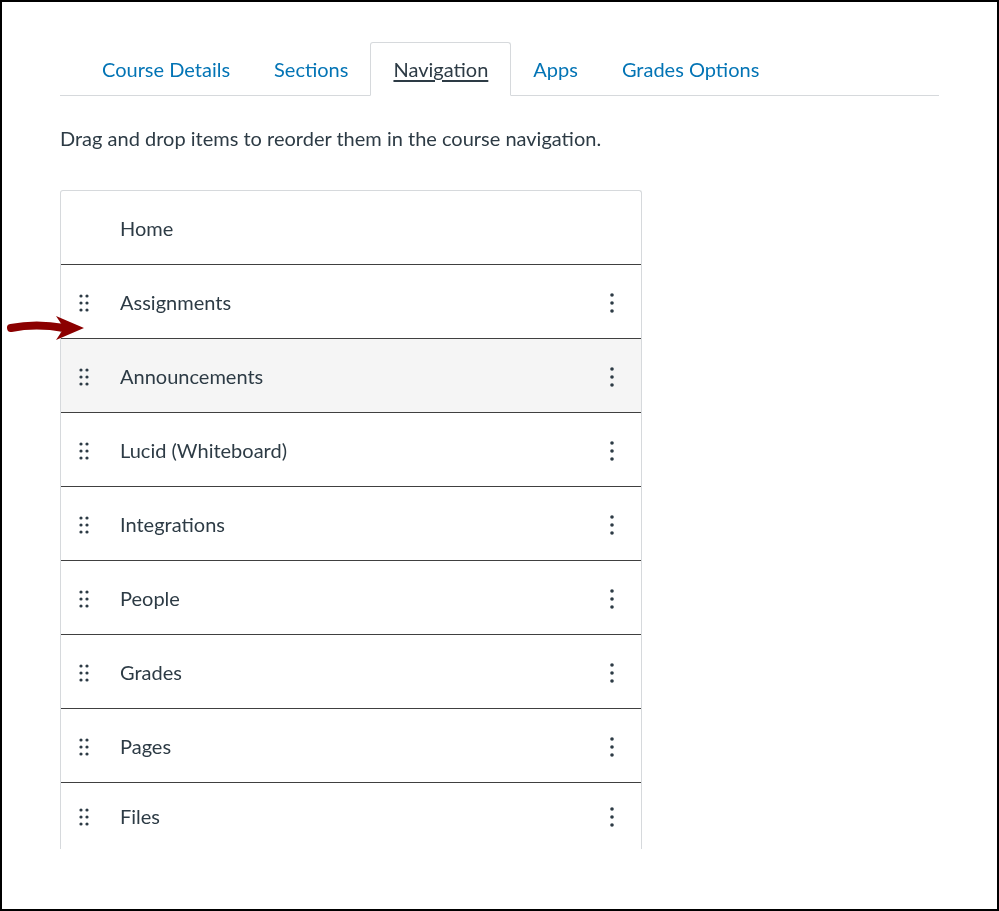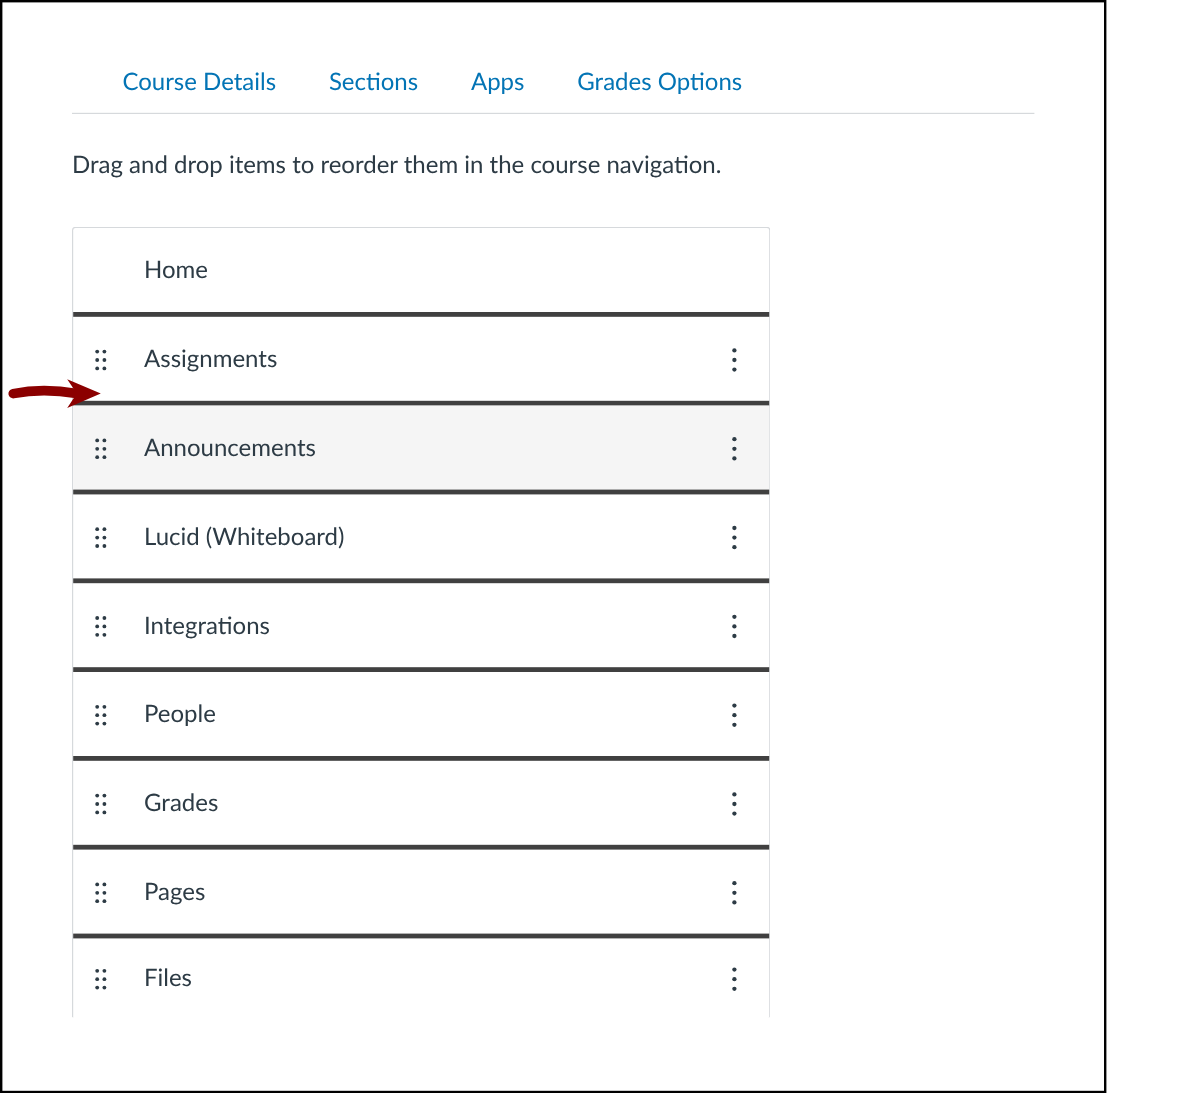--- a/index.html
+++ b/index.html
@@ -7,21 +7,21 @@
     padding: 0;
     background: #fff;
     width: 999px;
     height: 911px;
     font-family: "Lato", "Helvetica Neue", Arial, sans-serif;
     color: #2d3b45;
     font-size: 16px;
   }
   .frame {
     box-sizing: border-box;
-    width: 922px;
+    width: 999px;
     height: 911px;
     border: 2px solid #000;
     position: relative;
     overflow: hidden;
   }
   .content {
     padding: 40px 58px 0 58px;
   }
   
   .tabs {
@@ -61,21 +61,21 @@
     width: 580px;
     border: 1px solid #d6d9dc;
     border-bottom: none;
     border-radius: 3px 3px 0 0;
     background: #fff;
   }
   .nav-item {
     display: flex;
     align-items: center;
     min-height: 74px;
-    border-bottom: 4px solid #404040;
+    border-bottom: 1px solid #404040;
     box-sizing: border-box;
     padding: 0;
   }
   .nav-item.hover {
     background: #f5f5f5;
   }
   .nav-item.last {
     border-bottom: none;
     min-height: 66px;
   }
@@ -138,20 +138,21 @@
 </style>
 </head>
 <body>
 
 <div class="frame">
   <div class="content">
 
     <div class="tabs" id="tabs">
         <div class="tab"><span>Course Details</span></div>
         <div class="tab"><span>Sections</span></div>
+        <div class="tab active"><span>Navigation</span></div>
         <div class="tab"><span>Apps</span></div>
         <div class="tab"><span>Grades Options</span></div>
       </div>
 
     <p class="instruction">Drag and drop items to reorder them in the course navigation.</p>
 
     <div class="nav-list" id="nav-list">
         <div class="nav-item no-handle">
           <div class="label-cell">Home</div>
         </div>

